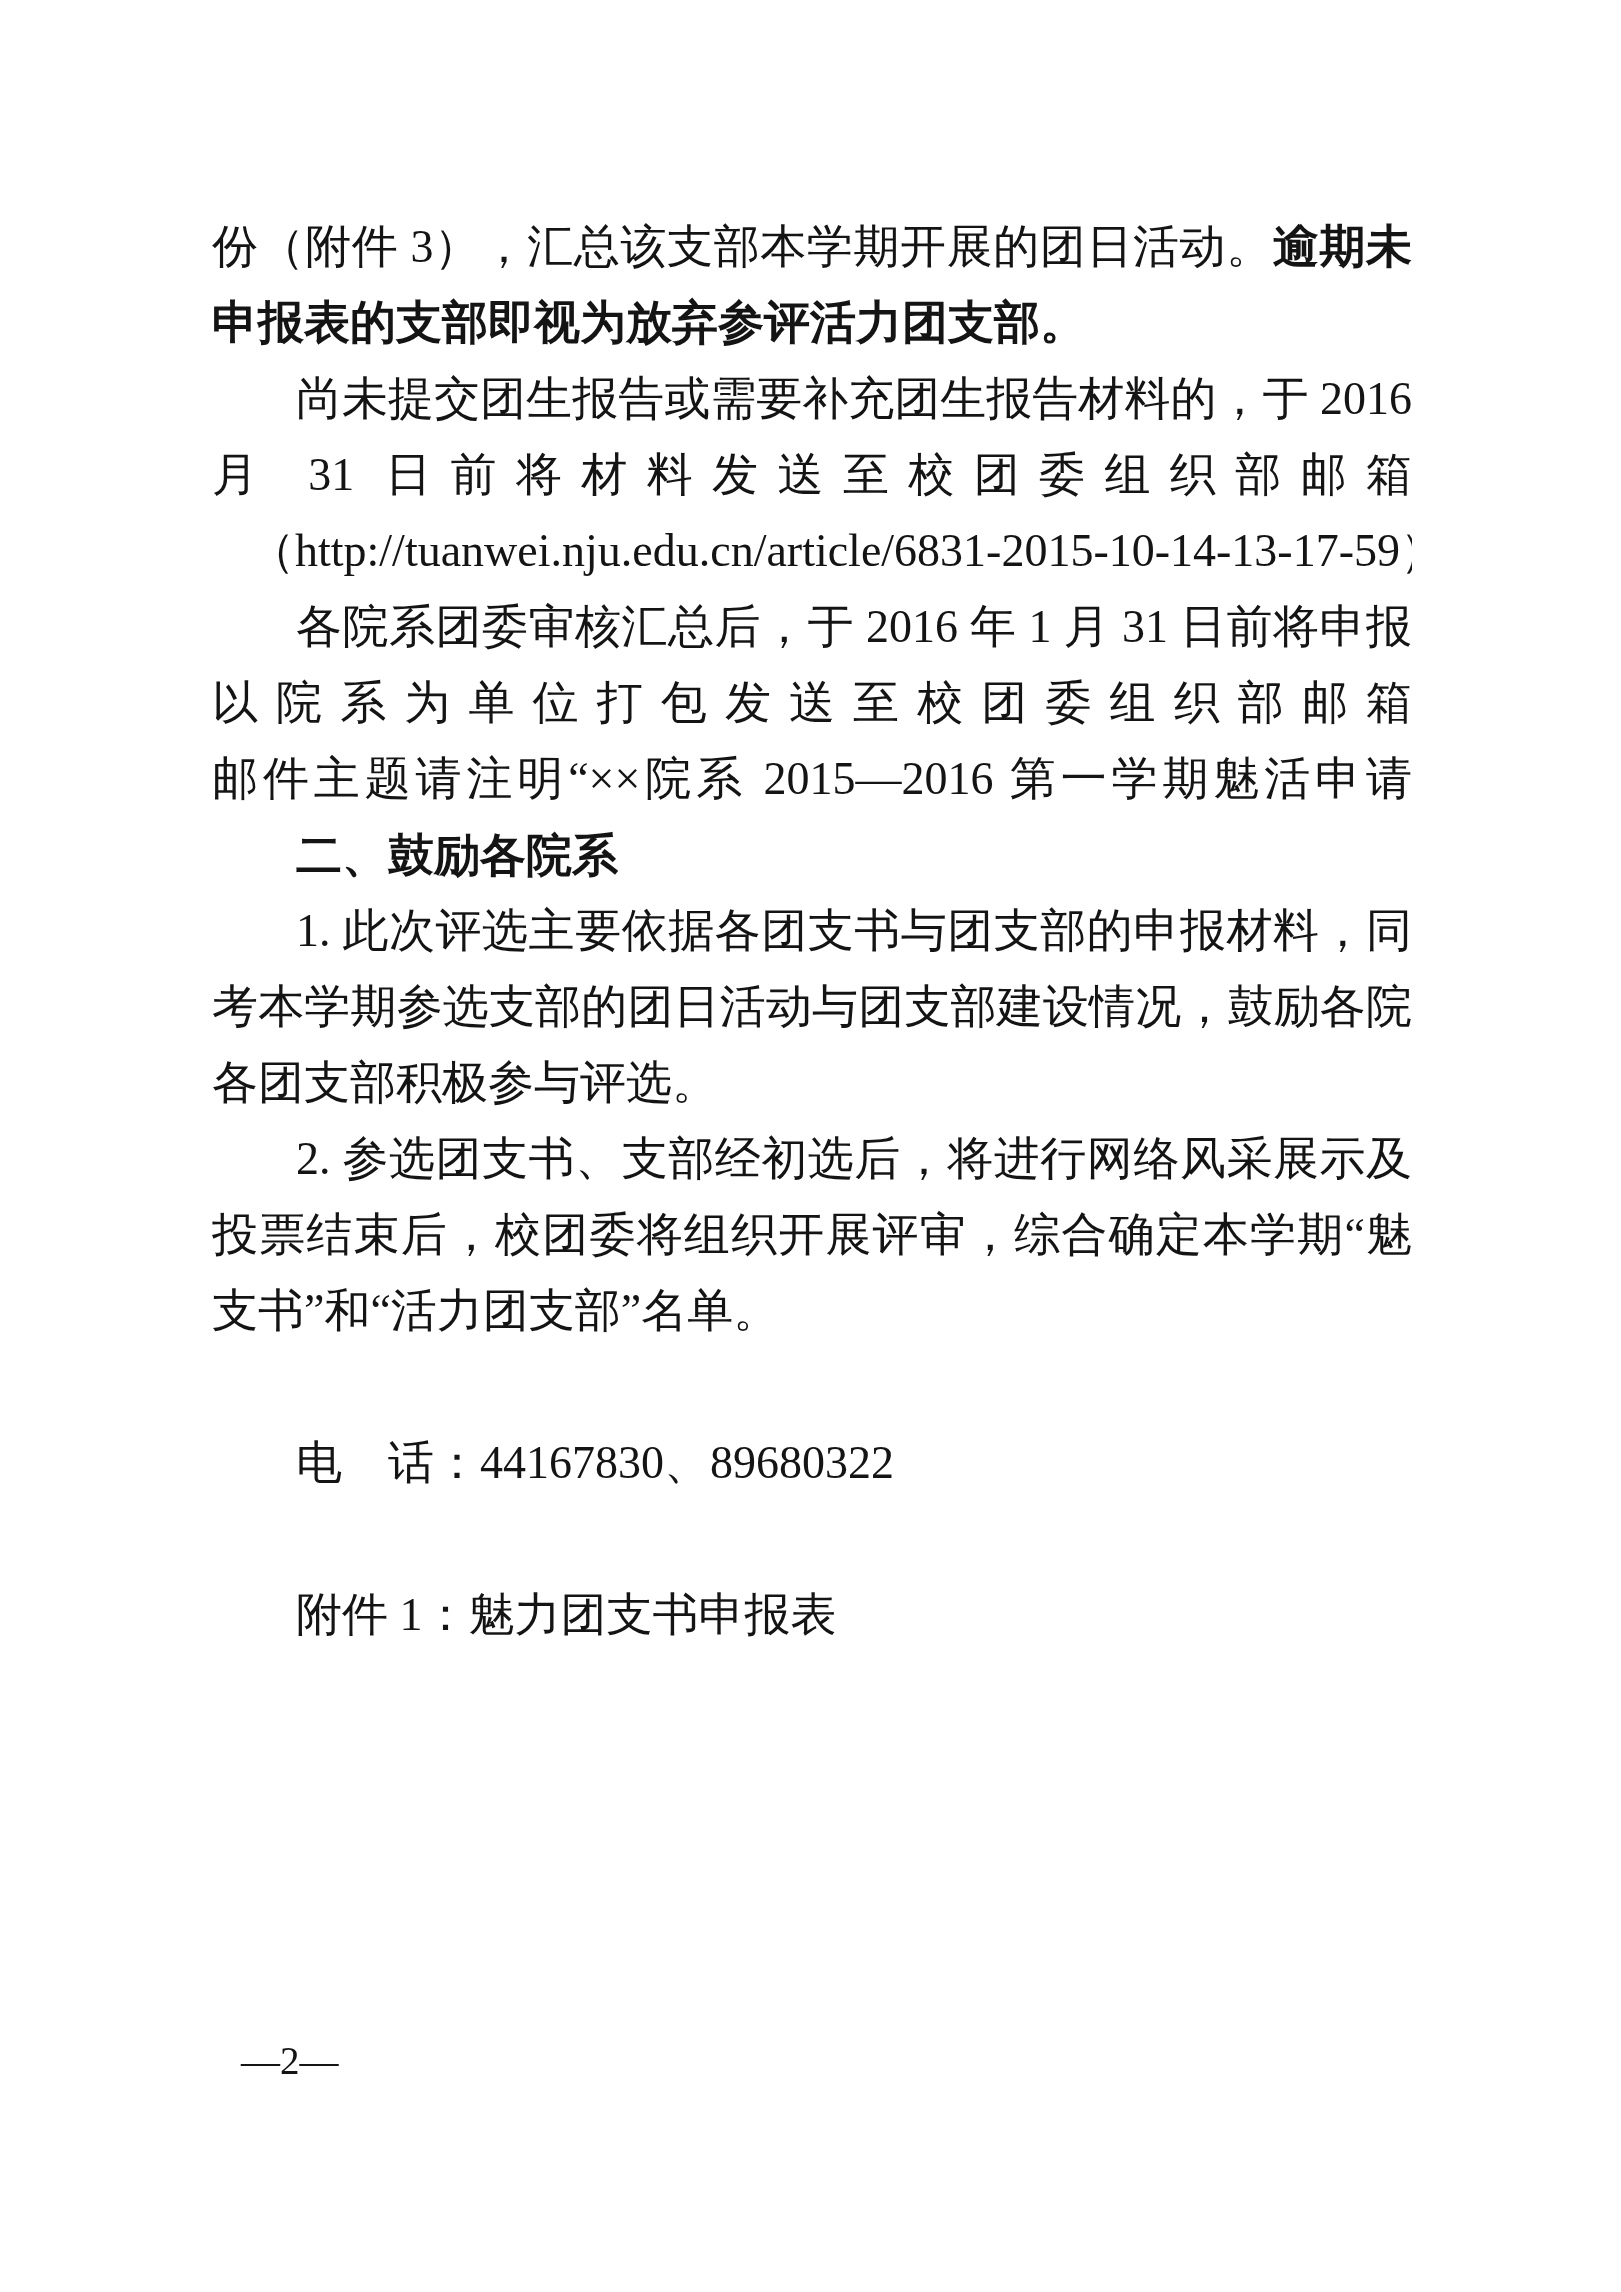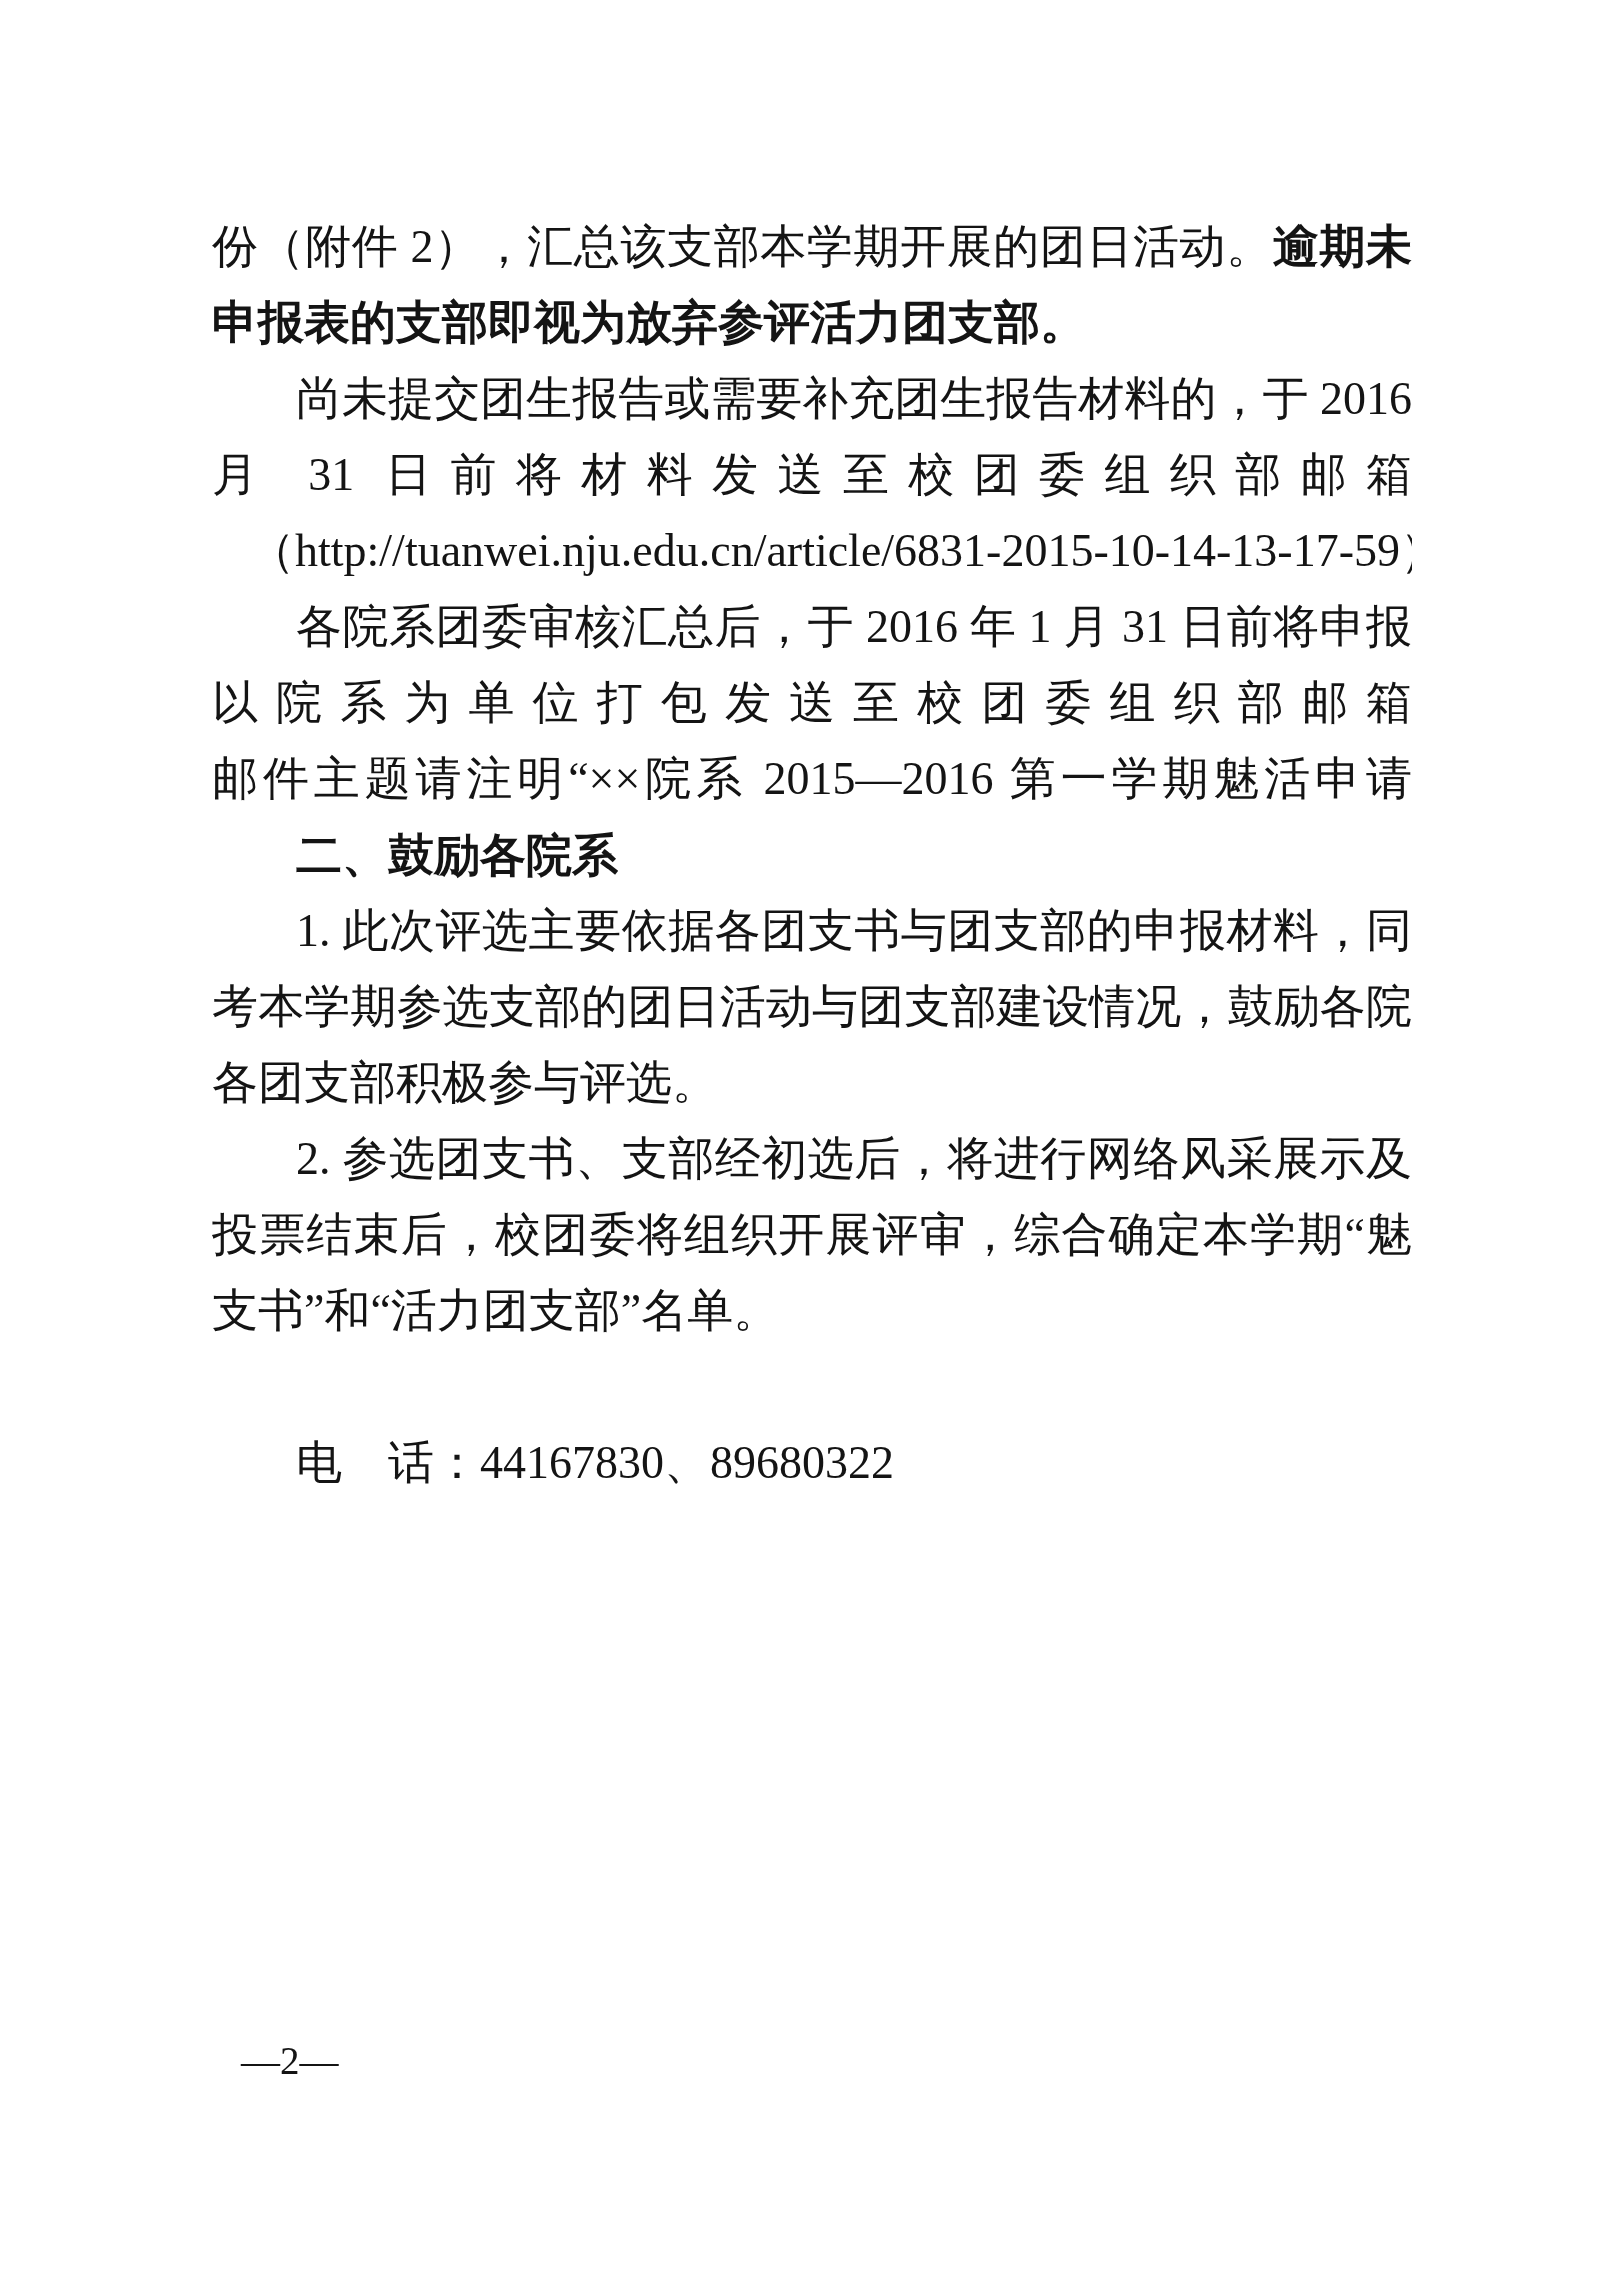--- a/index.html
+++ b/index.html
@@ -49,21 +49,21 @@
     color: #141414;
   }
 </style>
 </head>
 <body>
 
 <div class="page">
   <div class="content">
 
     <div class="line justify">
-      <span>份（附件 2），汇总该支部本学期开展的团日活动。</span><span class="bold-run">逾期未提交</span>
+      <span>份（附件 3），汇总该支部本学期开展的团日活动。</span><span class="bold-run">逾期未提交</span>
     </div>
 
     <div class="line">
       <span class="bold-run">申报表的支部即视为放弃参评活力团支部。</span>
     </div>
 
     <div class="line indent justify">
       <span>尚未提交团生报告或需要补充团生报告材料的，于 2016 年 1</span>
     </div>
 
@@ -119,19 +119,22 @@
 
     <div class="spacer"></div>
 
 
     <div class="line indent">
       <span>电　话：44167830、89680322</span>
     </div>
 
     <div class="spacer"></div>
 
+    <div class="line indent">
+      <span>附件 1：魅力团支书申报表</span>
+    </div>
 
 
   </div>
 
   <div class="page-number">—2—</div>
 </div>
 
 
 </body></html>

